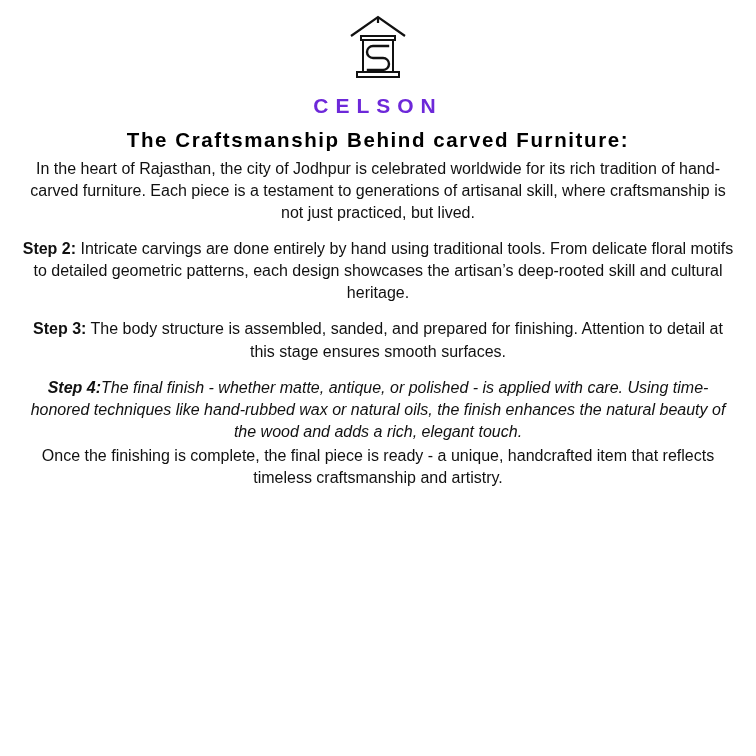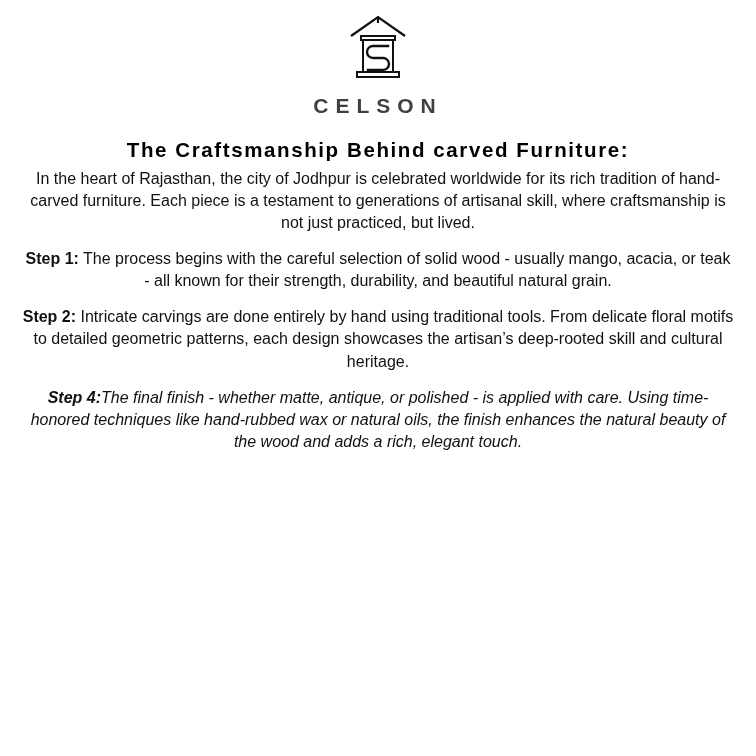--- a/index.html
+++ b/index.html
@@ -29,22 +29,22 @@
     display: flex;
     justify-content: center;
     align-items: center;
   }
   .brand {
     font-size: 21px;
     font-weight: bold;
     letter-spacing: 7px;
     text-align: center;
     margin-top: 4px;
-    margin-bottom: 12px;
-    color: #404040;
+    margin-bottom: 2px;
+    color: #6d28d9;
   }
   .headline {
     font-size: 20.5px;
     font-weight: bold;
     letter-spacing: 1.6px;
     text-align: left;
     margin-top: 8px;
     margin-bottom: 6px;
     color: #000;
   }
@@ -83,27 +83,28 @@
       <path d="M49 36 H34 a6 6 0 0 0 0 12 h10 a6 6 0 0 1 0 12 H29" fill="none" stroke="#111" stroke-width="2.4" stroke-linecap="square"></path>
     </svg>
   </div>
 
   <div class="brand">CELSON</div>
 
   <div class="headline">The Craftsmanship Behind carved Furniture:</div>
 
   <p class="para">In the heart of Rajasthan, the city of Jodhpur is celebrated worldwide for its rich tradition of hand-carved furniture. Each piece is a testament to generations of artisanal skill, where craftsmanship is not just practiced, but lived.</p>
 
-  <p class="para">
-    <span class="step-label">Step 1:</span><span> The process begins with the careful selection of solid wood - usually mango, acacia, or teak - all known for their strength, durability, and beautiful natural grain.</span>
-  </p>
 
   <p class="para">
     <span class="step-label">Step 2:</span><span> Intricate carvings are done entirely by hand using traditional tools. From delicate floral motifs to detailed geometric patterns, each design showcases the artisan’s deep-rooted skill and cultural heritage.</span>
   </p>
 
+  <p class="para">
+    <span class="step-label">Step 3:</span><span> The body structure is assembled, sanded, and prepared for finishing. Attention to detail at this stage ensures smooth surfaces.</span>
+  </p>
 
   <p class="para tight">
     <span class="step-label">Step 4:</span><span>The final finish - whether matte, antique, or polished - is applied with care. Using time-honored techniques like hand-rubbed wax or natural oils, the finish enhances the natural beauty of the wood and adds a rich, elegant touch.</span>
   </p>
 
+  <p class="para">Once the finishing is complete, the final piece is ready - a unique, handcrafted item that reflects timeless craftsmanship and artistry.</p>
 
 </div>
 
 </body></html>

